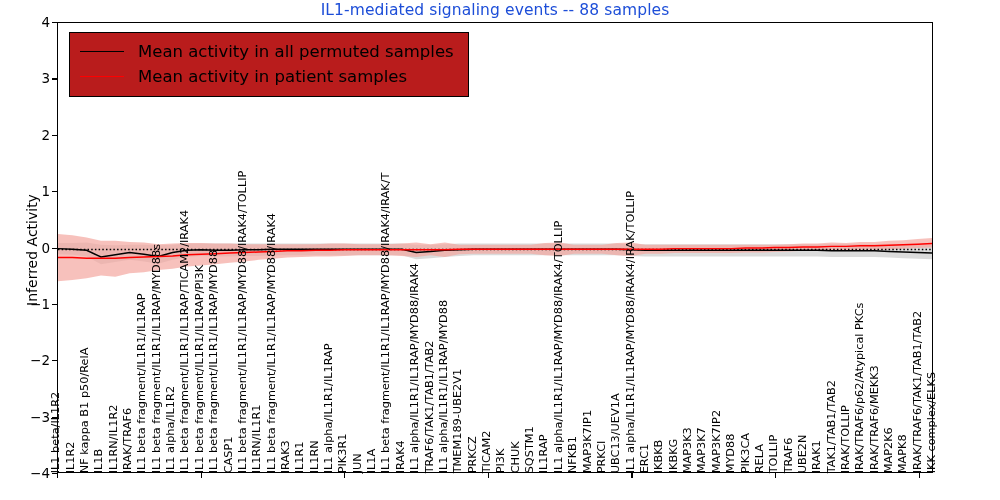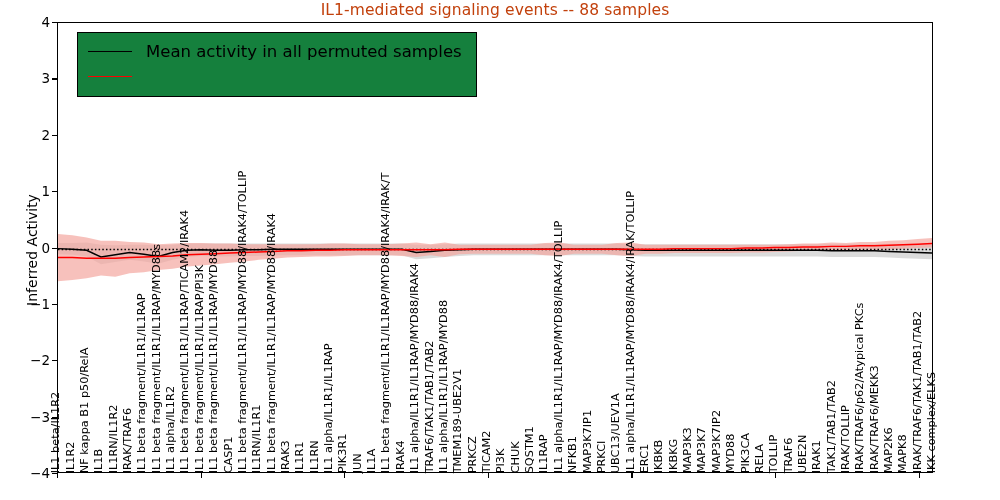--- a/index.html
+++ b/index.html
@@ -2,21 +2,21 @@
 <html><head>
 <meta charset="utf-8">
 <style>
   html,body{margin:0;padding:0;background:#ffffff;}
   body{width:1000px;height:500px;overflow:hidden;font-family:"DejaVu Sans","Liberation Sans",sans-serif;color:#000;}
   #fig{position:relative;width:1000px;height:500px;}
 
   
   #chart-title{
     position:absolute;left:57px;top:1px;width:876px;
-    text-align:center;font-size:15.5px;color:#c2410c;letter-spacing:.1px;
+    text-align:center;font-size:15.5px;color:#1d4ed8;letter-spacing:.1px;
   }
 
   
   #plot-area{
     position:absolute;left:57px;top:22px;width:876px;height:451px;
     border:1.2px solid #000;box-sizing:border-box;background:#fff;overflow:hidden;
   }
   #plot-svg{position:absolute;left:0;top:0;width:100%;height:100%;display:block;}
   .ytick-label{
     position:absolute;font-size:13.5px;text-align:right;width:40px;
@@ -39,22 +39,22 @@
     transform:rotate(-90deg);
     white-space:nowrap;font-size:11.3px;line-height:11.3px;color:#000;
   }
   #xlabel-title{
     position:absolute;left:57px;top:481px;width:876px;text-align:center;
     font-size:14px;color:#000;
   }
 
   
   #legend{
-    position:absolute;left:77px;top:32px;
-    border:1.2px solid #000;background:#15803d;
+    position:absolute;left:69px;top:32px;
+    border:1.2px solid #000;background:#b91c1c;
     padding:6px 14px 7px 10px;box-sizing:border-box;
   }
   .legend-row{display:flex;align-items:center;height:25px;}
   .legend-swatch{width:44px;height:0;border-top-width:1.6px;border-top-style:solid;margin-right:14px;}
   .legend-text{font-size:16.5px;color:#000;white-space:nowrap;}
 </style>
 </head>
 <body>
 
 <div id="fig">
@@ -170,16 +170,17 @@
       <div class="xlabel" style="left: 880.2px;">IKK complex/ELKS</div>
     </div>
 
   <div id="legend">
     <div class="legend-row">
       <span class="legend-swatch" style="border-top-color:#000000"></span>
       <span class="legend-text">Mean activity in all permuted samples</span>
     </div>
     <div class="legend-row">
       <span class="legend-swatch" style="border-top-color:#ff0000"></span>
+      <span class="legend-text">Mean activity in patient samples</span>
     </div>
   </div>
 
 </div>
 
 </body></html>

